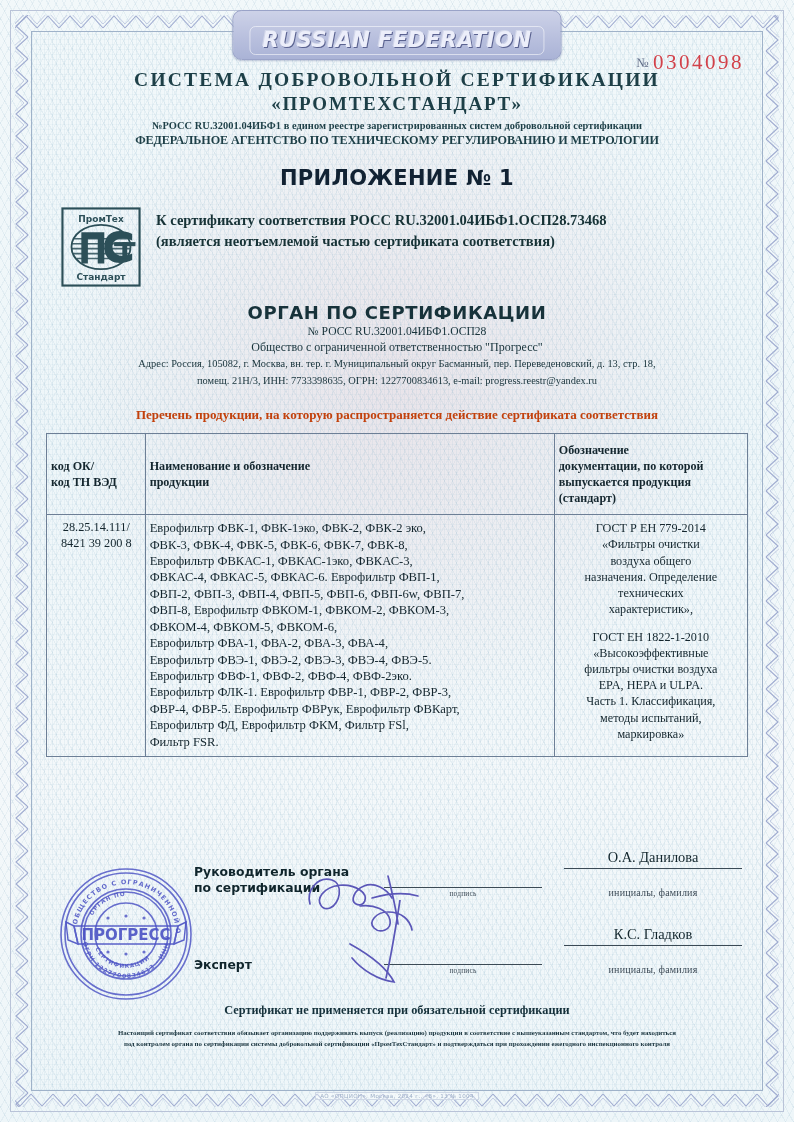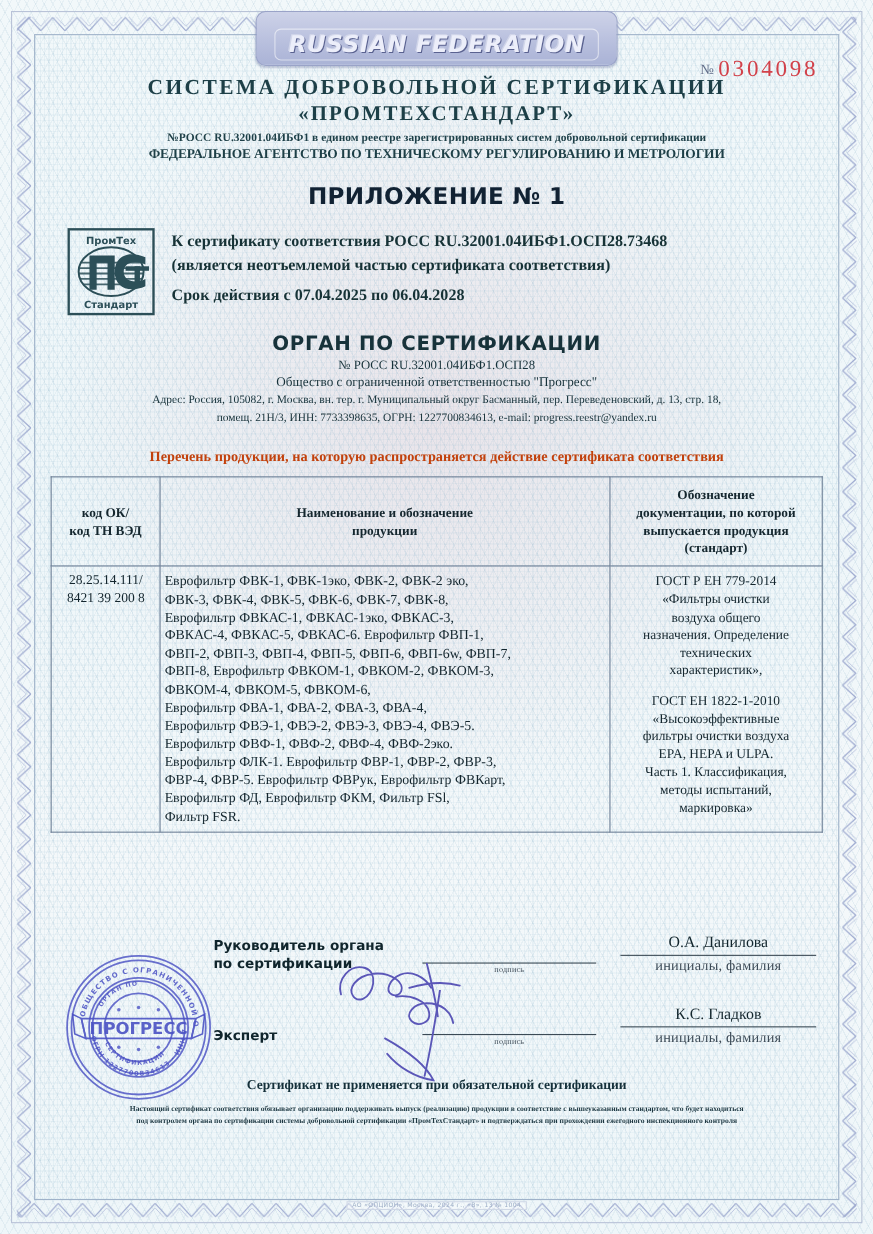--- a/index.html
+++ b/index.html
@@ -216,21 +216,21 @@
     border-collapse: collapse;
     margin-top: 10px;
     background: transparent;
   }
   table.prod th, table.prod td {
     border: 1px solid #6d7f96;
     vertical-align: top;
     color: #14262e;
   }
   table.prod th {
-    text-align: center;
+    text-align: left;
     font-size: 12.1px;
     font-weight: bold;
     padding: 8px 4px;
     line-height: 1.33;
     vertical-align: middle;
   }
   th.c-code  { width: 96px; font-family: Liberation Serif, serif; }
   th.c-name  { width: 398px; }
   th.c-doc   { width: 188px; }
 
@@ -285,21 +285,21 @@
     font-size: 7.4px; color: #3d4b57; margin-top: 1px;
     letter-spacing: .2px;
   }
   .name-slot { flex: 1; text-align: center; padding-left: 22px; }
   .name-slot .nm {
     font-size: 14.4px; color: #13262d;
     padding-bottom: 2px;
   }
   .name-slot .rule { border-bottom: 1px solid #3b4a55; height: 1px; }
   .name-slot .cap {
-    font-size: 13px; color: #3d4b57; margin-top: 1px;
+    font-size: 10px; color: #3d4b57; margin-top: 18px;
     letter-spacing: .2px;
   }
 
   
   .ink { position: absolute; pointer-events: none; }
   #ink-1 { left: 300px; top: 868px; }
   #ink-2 { left: 330px; top: 900px; }
 
   
   #stamp { position: absolute; left: 58px; top: 866px; }
@@ -411,21 +411,20 @@
           <path d="M88 34 C70 26 54 32 54 50 C54 68 70 74 88 66 L88 58 C76 64 64 60 64 50 C64 40 76 36 88 42 Z" fill="#2c4f58"></path>
           <rect x="66" y="44" width="26" height="5" fill="#2c4f58"></rect>
           <rect x="76" y="44" width="6" height="20" fill="#2c4f58"></rect>
           <text x="50" y="19" text-anchor="middle" font-family="DejaVu Sans, sans-serif" font-size="11" font-weight="bold" fill="#2c4f58">ПромТех</text>
           <text x="50" y="90" text-anchor="middle" font-family="DejaVu Sans, sans-serif" font-size="11" font-weight="bold" fill="#2c4f58">Стандарт</text>
         </svg>
       </div>
       <div class="cert-info">
         <div class="cert-line">К сертификату соответствия РОСС RU.32001.04ИБФ1.ОСП28.73468</div>
         <div class="cert-line small">(является неотъемлемой частью сертификата соответствия)</div>
-        <div class="cert-valid">Срок действия с 07.04.2025 по 06.04.2028</div>
       </div>
     </div>
 
     <div class="body-block">
       <div class="body-title">ОРГАН ПО СЕРТИФИКАЦИИ</div>
       <div class="body-reg">№ РОСС RU.32001.04ИБФ1.ОСП28</div>
       <div class="body-org">Общество с ограниченной ответственностью "Прогресс"</div>
       <div class="body-addr">Адрес: Россия, 105082, г. Москва, вн. тер. г. Муниципальный округ Басманный, пер. Переведеновский, д. 13, стр. 18,</div>
       <div class="body-addr">помещ. 21Н/3, ИНН: 7733398635, ОГРН: 1227700834613, e-mail: progress.reestr@yandex.ru</div>
     </div>

